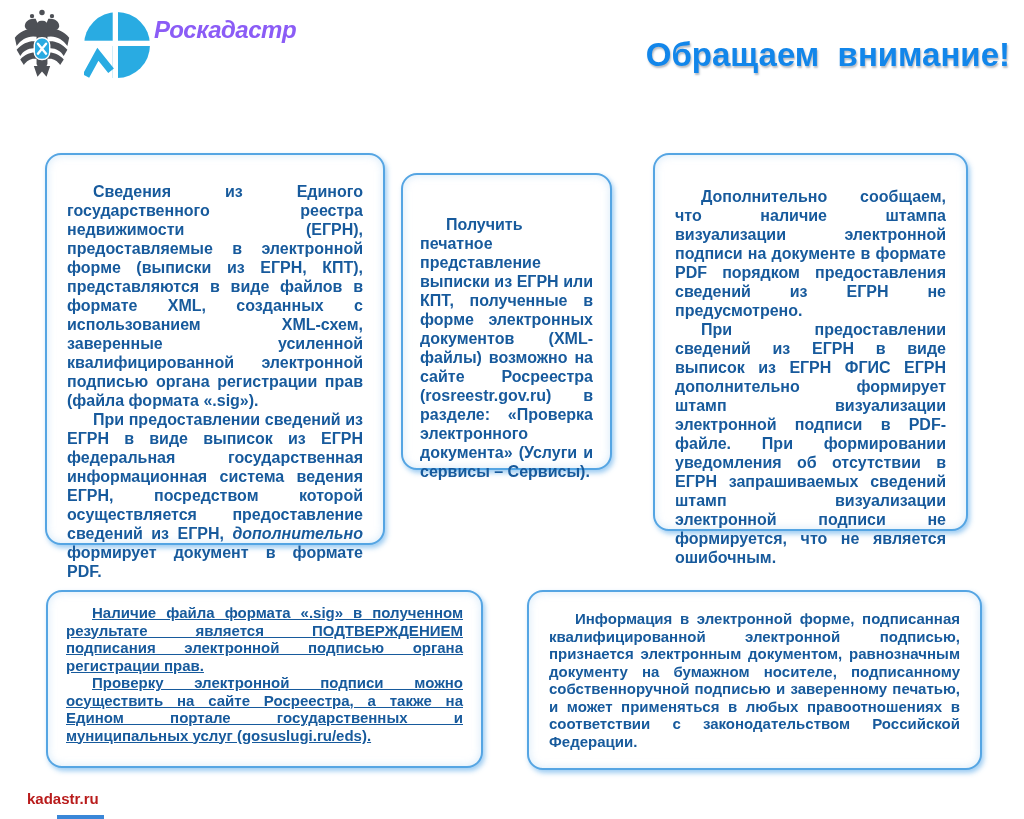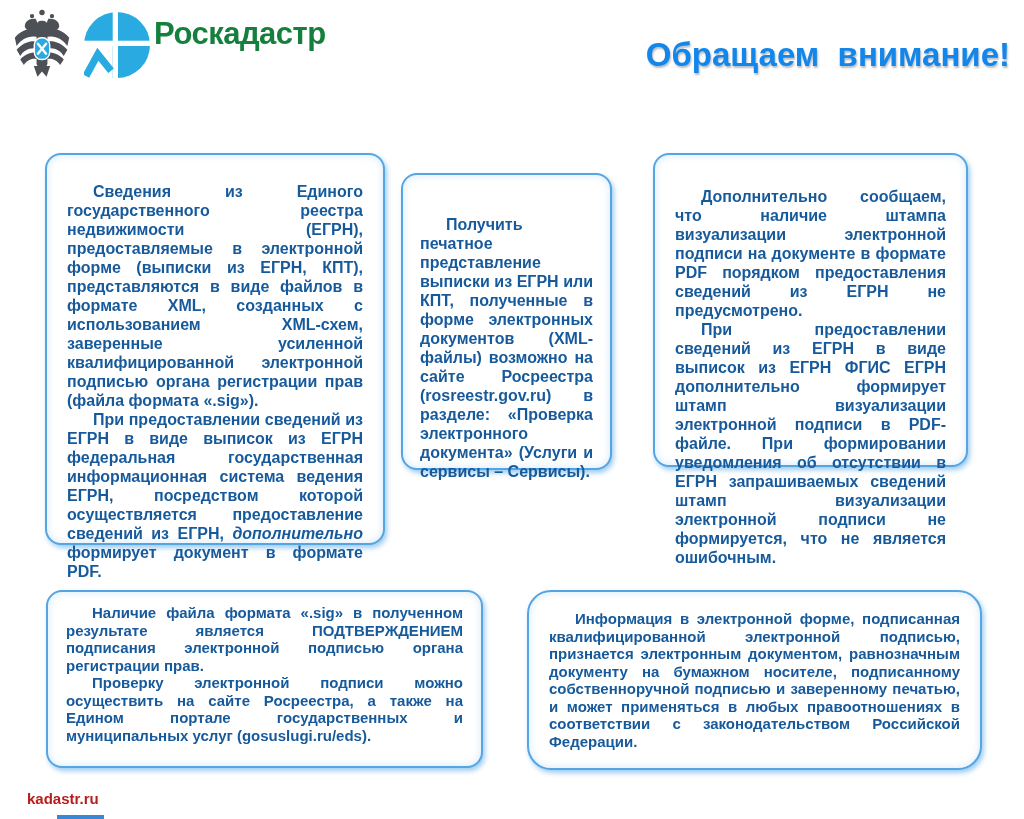--- a/index.html
+++ b/index.html
@@ -6,21 +6,21 @@
   body{background:#e8e8e8;font-family:"Liberation Sans",sans-serif;}
   .canvas{
     position:relative;width:1024px;height:819px;background:#ffffff;
     overflow:hidden;margin:0 auto;
   }
   
   .emblem{position:absolute;left:13px;top:6px;width:58px;height:80px;}
   .logo-mark{position:absolute;left:84px;top:12px;width:66px;height:66px;}
   .org-name{
     position:absolute;left:154px;top:16px;
-    font-size:31px;font-weight:bold;color:#15803d;letter-spacing:-0.5px;
+    font-size:24px;font-weight:bold;color:#8b5cf6;letter-spacing:-0.5px;font-style:italic;
   }
   .org-region{
     position:absolute;left:156px;top:56px;
     font-size:15px;font-weight:bold;color:#575c63;line-height:18px;
   }
   .page-title{
     position:absolute;left:540px;top:36px;width:470px;text-align:right;
     font-size:33px;font-weight:bold;color:#1286ea;white-space:pre;
     text-shadow:1px 2px 2px rgba(110,120,135,0.5);
   }
@@ -29,23 +29,23 @@
     position:absolute;box-sizing:border-box;background:#ffffff;
     border:2px solid #55a5e3;border-radius:16px;
     box-shadow:2px 3px 5px rgba(140,195,240,0.85), inset 0 0 8px rgba(150,200,240,0.40);
     color:#175a9c;font-weight:bold;text-align:justify;
   }
   .info-box p{margin:0;text-indent:26px;}
   .top-text{font-size:16px;line-height:19px;}
   .bottom-text{font-size:15px;line-height:17.5px;}
   .box1{left:45px; top:153px; width:340px; height:392px; padding:27px 20px;}
   .box2{left:401px;top:173px; width:211px; height:297px; padding:40px 17px 12px;}
-  .box3{left:653px;top:153px; width:315px; height:314px; padding:32px 20px 16px;}
-  .box4{left:46px; top:590px; width:437px; height:178px; padding:12px 18px;}
-  .box5{left:527px;top:590px; width:455px; height:180px; padding:18px 20px;border-radius:24px;}
+  .box3{left:653px;top:153px; width:315px; height:378px; padding:32px 20px 16px;}
+  .box4{left:46px; top:590px; width:437px; height:178px; padding:12px 18px;text-decoration:underline;}
+  .box5{left:527px;top:590px; width:455px; height:180px; padding:18px 20px;}
   .italic{font-style:italic;}
   
   .site-footer{
     position:absolute;left:27px;top:790px;
     font-size:15px;font-weight:bold;color:#b91c1c;
   }
   .bottom-accent{
     position:absolute;left:57px;top:815px;width:47px;height:4px;
     background:#3a87d8;
   }

